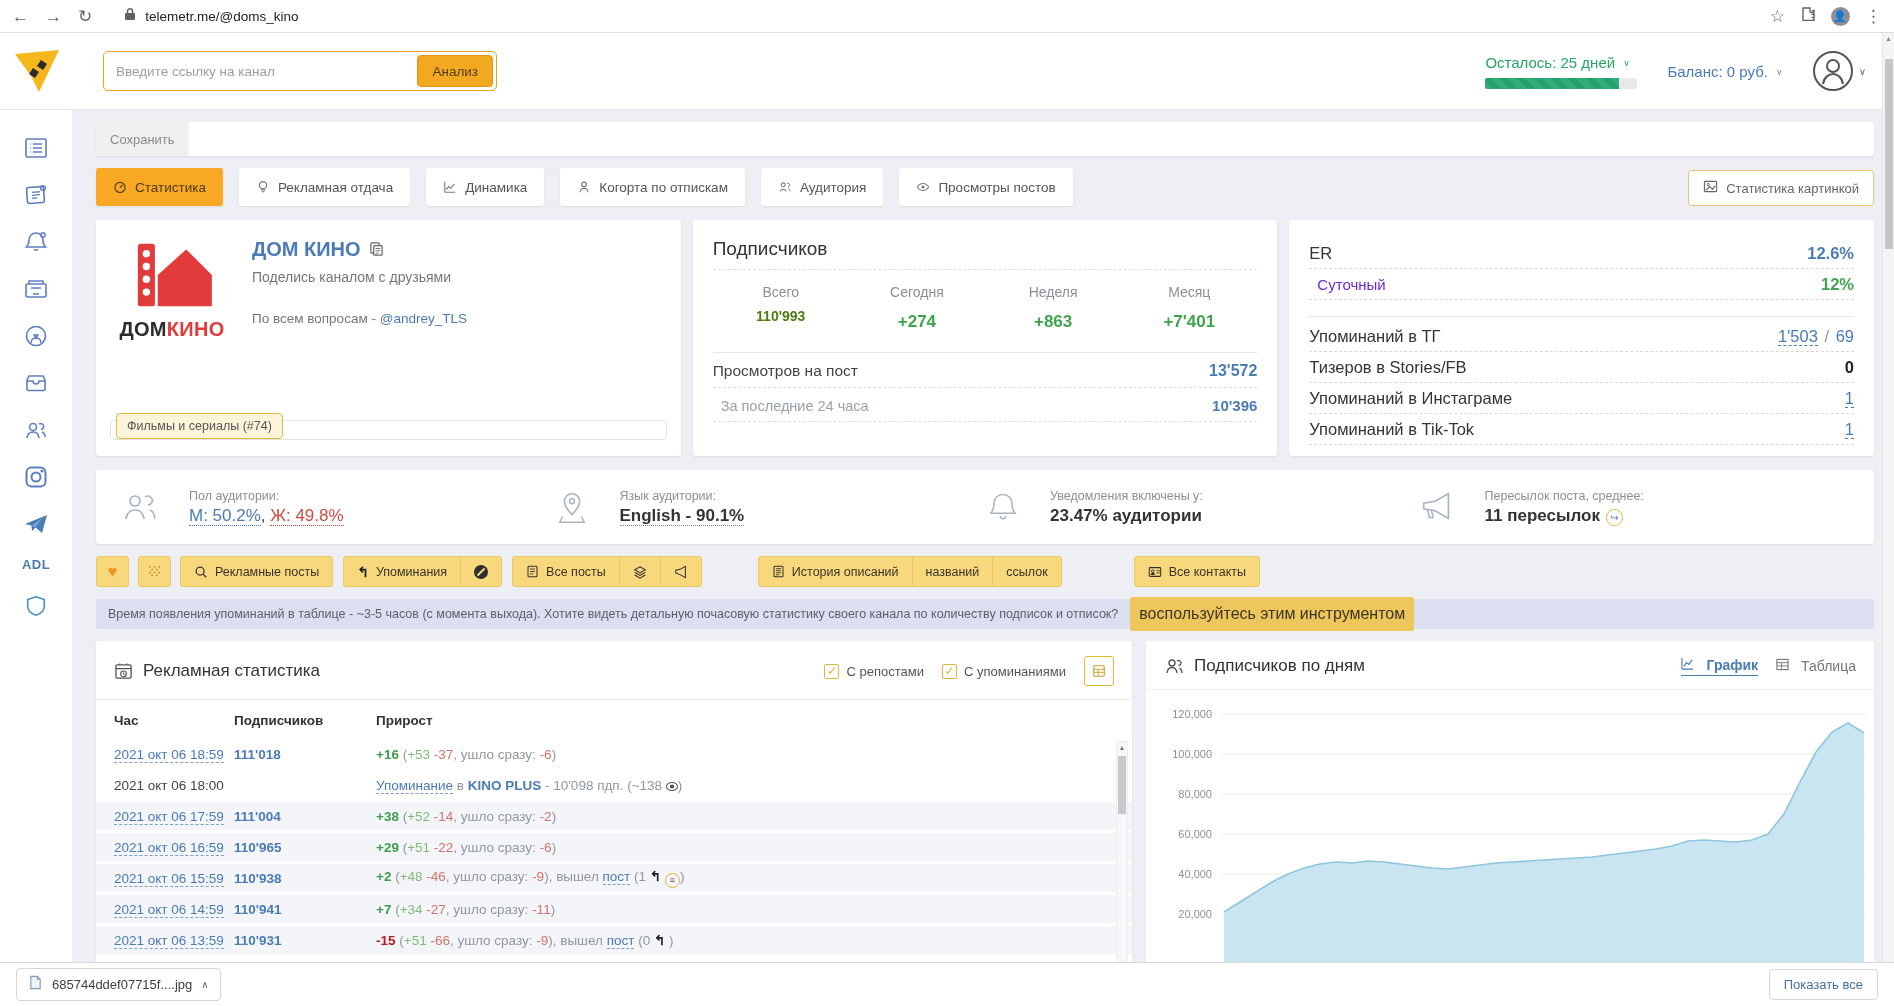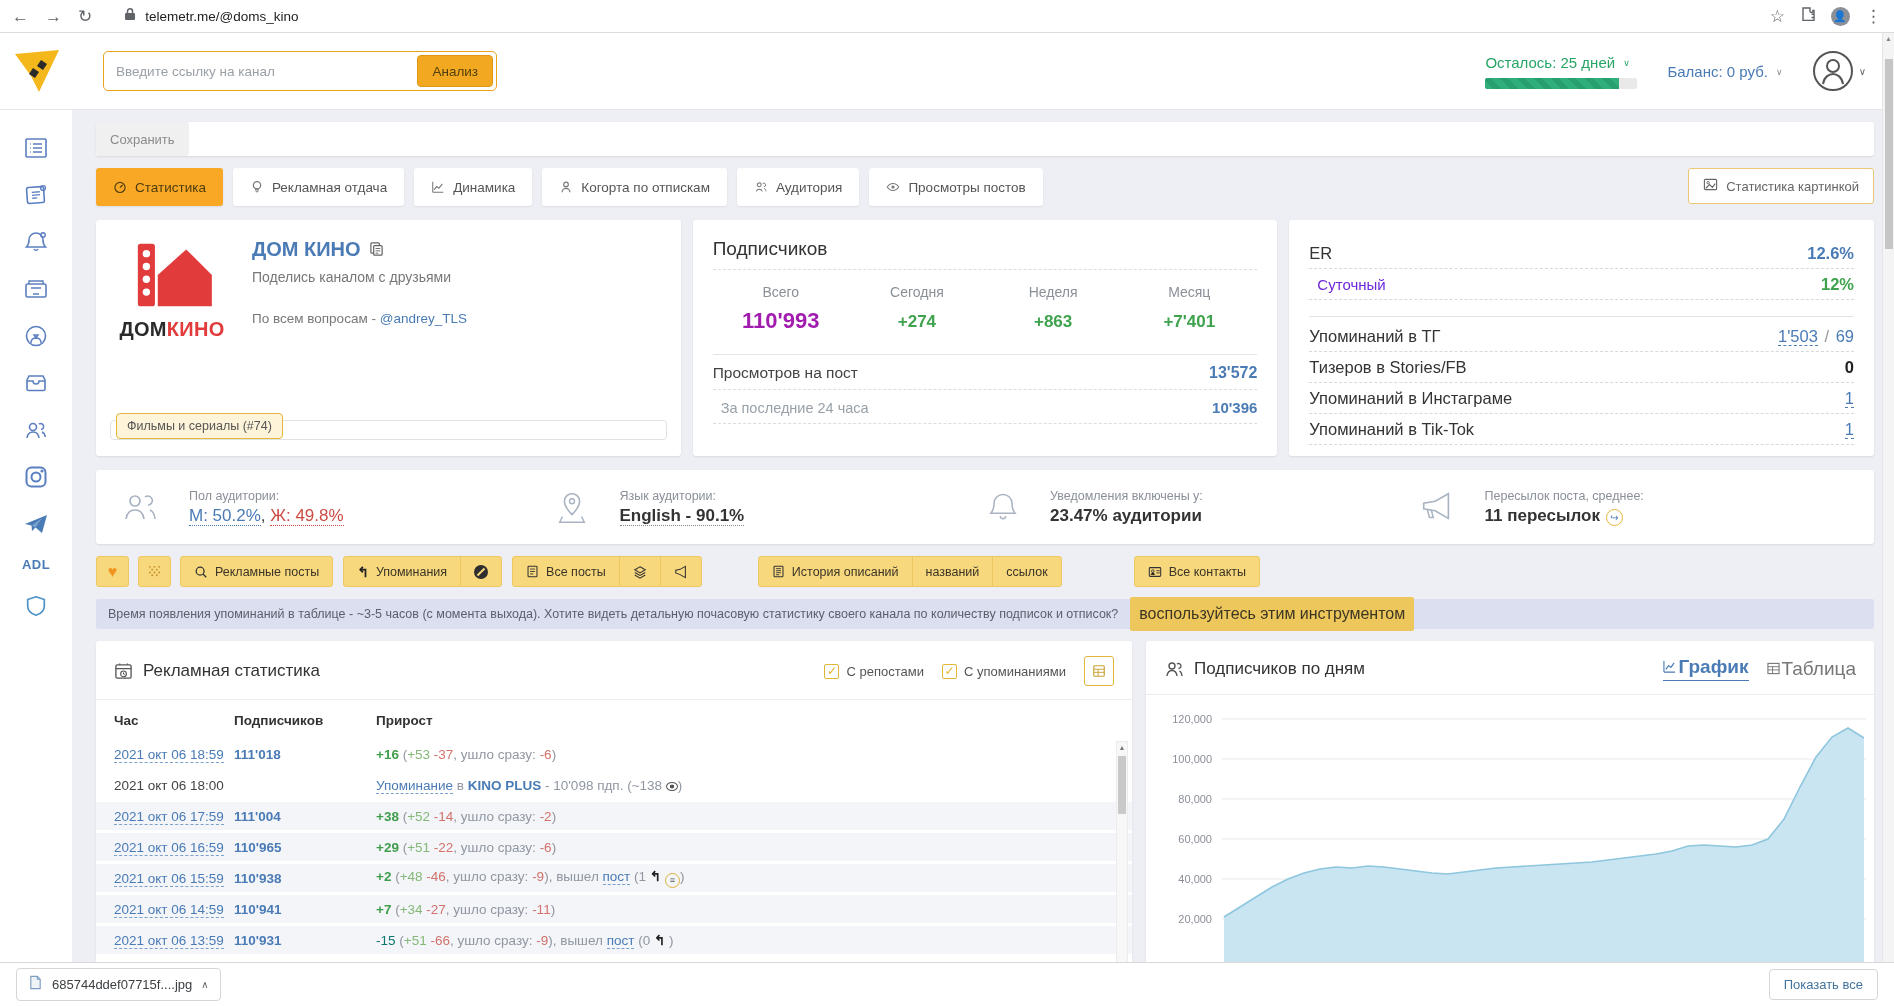--- a/index.html
+++ b/index.html
@@ -38,21 +38,21 @@
 .sb-adl{color:#4a7bb5;font-size:13px;font-weight:700;letter-spacing:.5px;cursor:pointer}
 .main{flex:1;padding:12px 20px 0 24px;overflow:hidden}
 
 
 .note-bar{height:34px;background:#fff;border-radius:3px;box-shadow:0 1px 2px rgba(0,0,0,.09);display:flex;align-items:center;position:relative}
 .note-bar input{flex:1;border:none;outline:none;font-size:13px;color:#555;padding:0 12px;background:transparent}
 .note-bar input::placeholder{color:#9aa0a6}
 .save-btn{height:34px;padding:0 14px;background:#f0f0f0;border:none;border-radius:0 3px 3px 0;color:#8b8b8b;font-size:13px;cursor:pointer}
 
 
-.tabs-row{display:flex;gap:10px;margin-top:12px;align-items:flex-start}
+.tabs-row{display:flex;gap:16px;margin-top:12px;align-items:flex-end}
 .tab{height:38px;background:#fff;border-radius:3px;box-shadow:0 1px 2px rgba(0,0,0,.08);display:flex;align-items:center;gap:8px;padding:0 17px;font-size:13.5px;color:#555;cursor:pointer}
 .tab .tab-ic{color:#777;display:flex}
 .tab.active{background:#f9a825;color:#4d3c10}
 .tab.active .tab-ic{color:#4d3c10}
 .pic-btn{margin-left:auto;height:36px;background:#fff;border:1px solid #ecc874;border-radius:3px;display:flex;align-items:center;gap:8px;padding:0 14px;font-size:13px;color:#666;cursor:pointer}
 
 
 .panels{display:flex;gap:12px;margin-top:14px}
 .card{background:#fff;border-radius:3px;box-shadow:0 1px 2px rgba(0,0,0,.09)}
 .panel{flex:1;height:236px;padding:18px 20px;position:relative}
@@ -65,21 +65,21 @@
 .ch-contact{color:#777;font-size:13.5px;margin-top:26px}
 .ch-contact a{color:#4a7bb5;text-decoration:none;cursor:pointer}
 .cat-box{position:absolute;left:14px;right:14px;bottom:16px;border:1px solid #e2e2e2;border-radius:4px;height:20px;display:flex;align-items:flex-end;padding:0 5px}
 .cat-chip{border:1px solid #e4b63c;background:#fdf4da;border-radius:4px;font-size:12.5px;color:#555;padding:5px 10px;cursor:pointer}
 
 .subs-title{font-size:19px;color:#333;padding-bottom:9px;border-bottom:1px dashed #ddd}
 .subs-cols{display:flex;margin-top:14px}
 .subs-col{flex:1;text-align:center}
 .subs-col .lbl{color:#8a8f98;font-size:14px}
 .subs-col .val{margin-top:8px;font-weight:700}
-.v-total{color:#a21caf;font-size:22px}
+.v-total{color:#4d7c0f;font-size:14px}
 .v-green{color:#3fa34d;font-size:17px;margin-top:12px!important}
 .subs-div{border-top:1px solid #e5e5e5;margin:20px 0 0}
 .kv-row{display:flex;justify-content:space-between;align-items:center;padding:9px 0 7px;border-bottom:1px dashed #ddd;font-size:15.5px;color:#444}
 .kv-row.sub{color:#98a0a8;font-size:14.5px}
 .kv-row.sub .kv-l{padding-left:8px}
 .kv-v{color:#4a7bb5;font-weight:700;font-size:16px}
 
 .er-row{display:flex;justify-content:space-between;align-items:center;padding:6px 0 5px;border-bottom:1px dashed #d9d9d9;font-size:16.5px;color:#333}
 .er-row.indent .er-label{color:#6d28d9;padding-left:8px;font-size:15px}
 .er-row.section{margin-top:16px;border-top:1px solid #e3e3e3;padding-top:10px}
@@ -137,36 +137,36 @@
 .thead{display:flex;height:40px;align-items:center;font-weight:700;font-size:13.5px;color:#333}
 .c-time{width:138px;padding-left:18px}
 .c-subs{width:142px}
 .c-growth{flex:1}
 .trow{display:flex;height:31px;align-items:center;font-size:13.5px;border-bottom:3px solid #fff}
 .trow.shaded{background:#f3f5f9}
 .t-link{color:#4a7bb5;border-bottom:1px dashed #7ba0c9;cursor:pointer}
 .t-plain{color:#444}
 .trow .c-subs{color:#4a7bb5;font-weight:700}
 .sg-pos{color:#3f9d4b;font-weight:700}
-.sg-neg{color:#0f766e;font-weight:400}
+.sg-neg{color:#b91c1c;font-weight:700}
 .sg-plus{color:#85b878}
 .sg-minus{color:#d2726b}
 .sg-mut{color:#9097a1}
 .sg-link{color:#4a7bb5;border-bottom:1px dashed #7ba0c9;cursor:pointer}
 .sg-bblue{color:#4a7bb5;font-weight:700}
 .sg-reply{color:#222;font-weight:700}
 .sg-eye{display:inline-block;width:12px;height:9px;border:1.3px solid #555;border-radius:50%;background:radial-gradient(circle,#555 1.8px,transparent 2.2px);vertical-align:-1px}
 .sg-noteic{display:inline-block;width:15px;height:15px;border:1px solid #dfb23c;border-radius:50%;color:#555;font-size:9px;line-height:13px;text-align:center;vertical-align:-2px}
 
 .tbl-scroll{position:absolute;right:4px;top:100px;bottom:4px;width:12px;background:#f7f7f7;border:1px solid #ececec;display:flex;flex-direction:column;align-items:center}
 .tbl-scroll .arr{font-size:7px;color:#777;line-height:12px}
 .tbl-scroll .thumb{width:8px;height:58px;background:#c9c9c9;margin-top:2px}
 
 
-.ctab{display:flex;align-items:center;gap:2px;font-size:19px;cursor:pointer}
+.ctab{display:flex;align-items:center;gap:12px;font-size:14px;cursor:pointer}
 .ctab.active{color:#4a7bb5;font-weight:700;border-bottom:1px solid #4a7bb5;padding-bottom:2px}
 .ctab.idle{color:#777}
 .chart-zone{position:relative;margin:14px 8px 0 14px;height:320px}
 .ylabels{position:absolute;left:0;top:0;width:52px;height:100%}
 .ylabels span{position:absolute;right:0;font-size:11px;color:#8a8f98}
 .plot{position:absolute;left:62px;right:0;top:0;bottom:0}
 
 
 .pg-scroll{position:absolute;top:33px;right:0;width:12px;height:929px;background:#f4f4f4;border-left:1px solid #e6e6e6;z-index:5}
 .pg-scroll .thumb{width:8px;height:190px;background:#c6c6c6;margin:14px auto 0}

